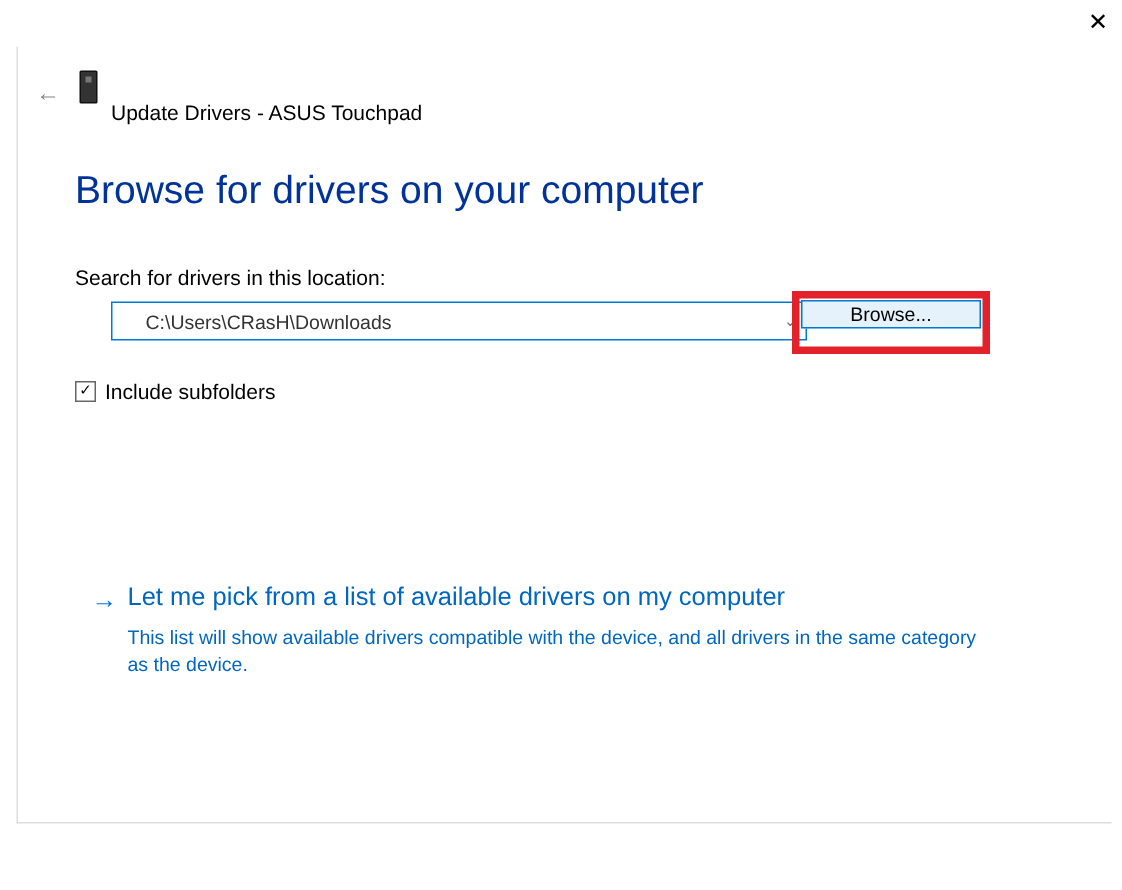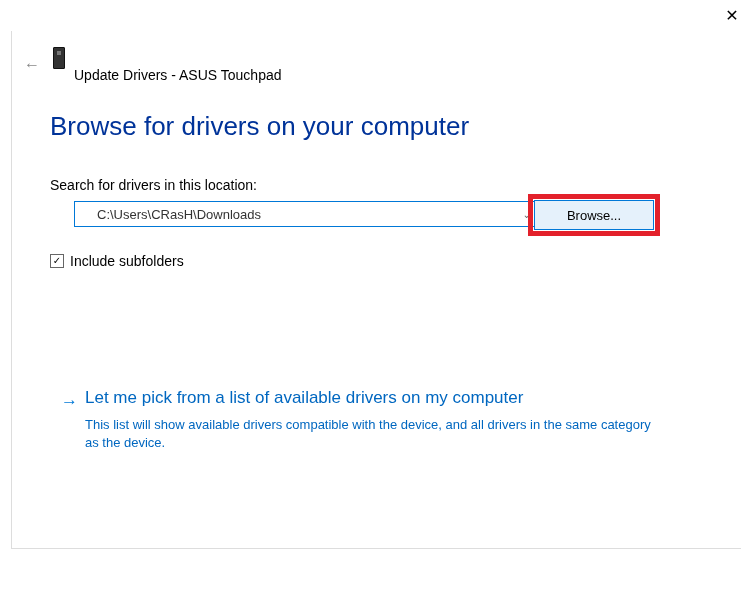--- a/index.html
+++ b/index.html
@@ -116,21 +116,21 @@
       border: 5px solid #e3212b;
       background: transparent;
       pointer-events: none;
       z-index: 5;
     }
     .browse-button {
       position: absolute;
       left: 534px;
       top: 200px;
       width: 120px;
-      height: 30px;
+      height: 19px;
       border: 1px solid #0078d7;
       background: #e5f1fb;
       font-size: 13px;
       color: #000;
       cursor: pointer;
       font-family: inherit;
     }
     .checkbox-row {
       position: absolute;
       left: 50px;

